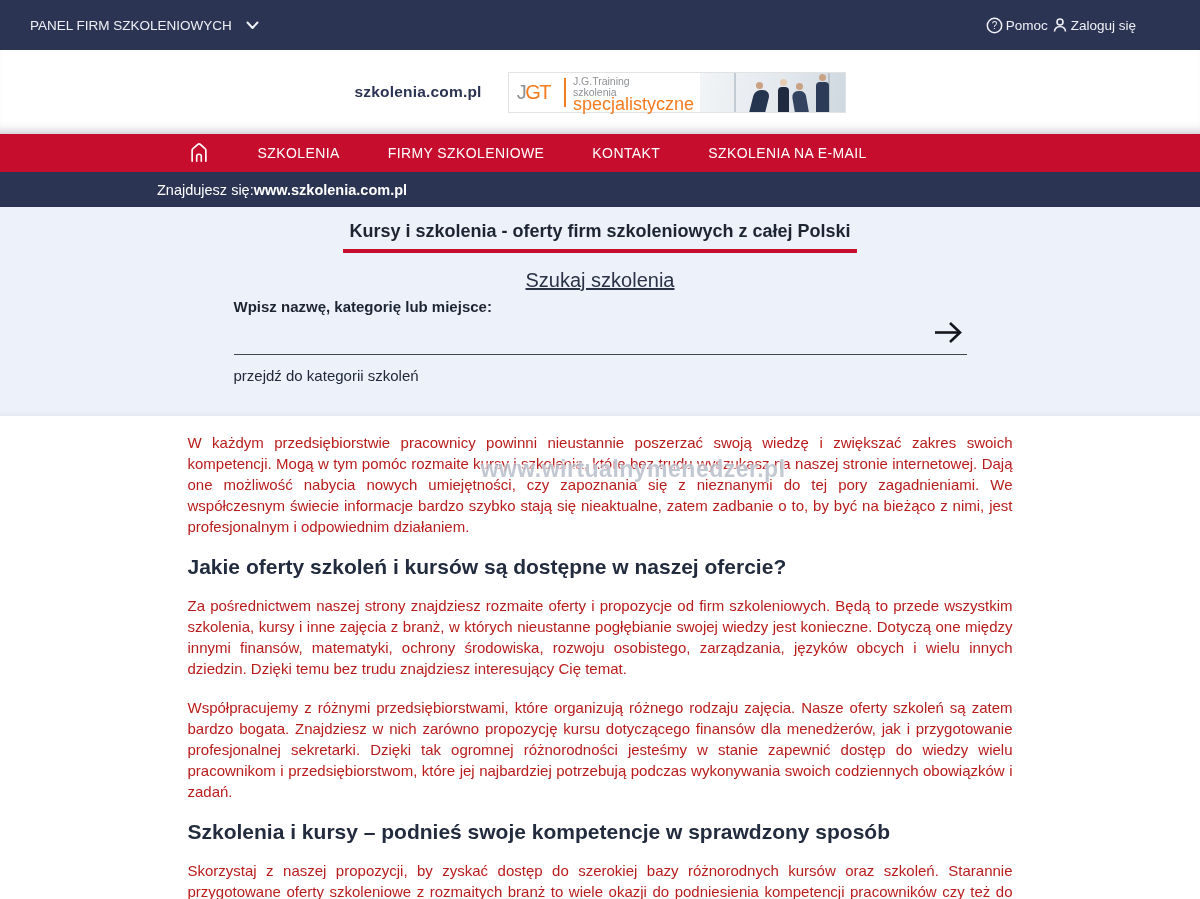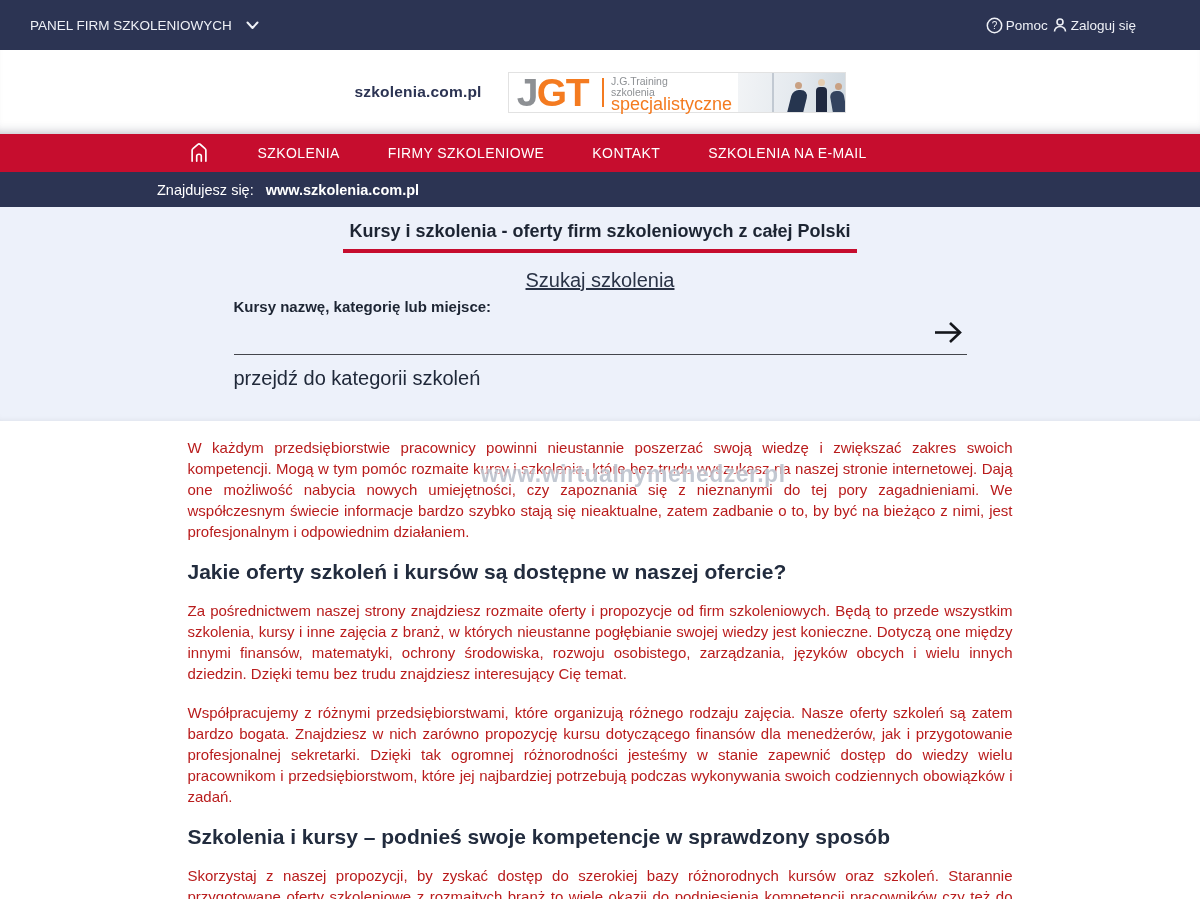--- a/index.html
+++ b/index.html
@@ -41,21 +41,21 @@
   .banner {
     display: flex;
     align-items: stretch;
     height: 41px;
     width: 338px;
     border: 1px solid #e2e2e2;
     background: #fff;
     cursor: pointer;
   }
   .banner-left { display: flex; align-items: center; padding: 1px 7px 1px 8px; }
-  .jgt { font-size: 39px; font-weight: bold; letter-spacing: -1.5px; line-height: 1; }
+  .jgt { font-size: 20px; font-weight: normal; letter-spacing: -1.5px; line-height: 1; }
   .jgt .j { color: #8d9094; }
   .jgt .gt { color: #f47b20; }
   .banner-sep { width: 2px; background: #f47b20; margin: 5px 0 5px 7px; }
   .banner-text { padding: 3px 6px 0 7px; font-size: 10.5px; line-height: 11.5px; color: #8d9094; white-space: nowrap; }
   .banner-text .orange { color: #f47b20; font-weight: normal; font-size: 18px; }
   .banner-photo {
     flex: 1;
     position: relative;
     background: linear-gradient(100deg, #f2f4f6 0%, #e4e9ee 55%, #cfd8df 100%);
     overflow: hidden;
@@ -75,21 +75,20 @@
 
   
   .breadcrumb {
     height: 35px;
     background: #2c3453;
     color: #fff;
     display: flex;
     align-items: center;
     padding-left: 157px;
     font-size: 14.5px;
-    gap: 12px;
   }
   .breadcrumb b { font-weight: bold; cursor: pointer; }
 
   
   .hero {
     background: #edf1fa;
     padding: 14px 0 31px;
     box-shadow: inset 0 -5px 7px -6px rgba(0,0,0,.10);
   }
   .hero-title-wrap { text-align: center; }
@@ -106,21 +105,21 @@
   .search-heading { text-align: center; font-size: 20px; font-weight: 400; color: #2a3346; margin: 16px 0 0; text-decoration: underline; }
   .search-label { display: block; font-weight: bold; font-size: 15px; color: #1d2533; margin-top: 6px; }
   .search-row { position: relative; height: 38px; margin-top: 2px; border-bottom: 1px solid #44464c; }
   .search-row input {
     width: calc(100% - 54px);
     height: 100%;
     border: 0; background: transparent; outline: none;
     font-size: 16px; font-family: "Liberation Sans", sans-serif; color: #1d2533;
   }
   .search-button { position: absolute; right: 2px; bottom: 5px; background: none; border: 0; padding: 0; cursor: pointer; }
-  .categories-link { display: inline-block; margin-top: 12px; font-size: 20px; color: #20293a; text-decoration: none; }
+  .categories-link { display: inline-block; margin-top: 12px; font-size: 15px; color: #20293a; text-decoration: none; }
 
   
   main { width: 825px; margin: 0 auto; position: relative; padding-top: 16px; }
   main p { margin: 0 0 18px; font-size: 15px; line-height: 21px; color: #b91c1c; text-align: justify; }
   main h2 { margin: 13px 0 16px; font-size: 21px; line-height: 24px; color: #222c3e; font-weight: bold; }
   .watermark {
     position: absolute;
     top: 40px; left: 50%;
     transform: translateX(-50%);
     font-size: 23px; font-weight: bold; letter-spacing: .5px; white-space: nowrap;
@@ -221,21 +220,21 @@
   <span>Znajdujesz się:</span>
     <b>www.szkolenia.com.pl</b>
 </div>
 
 <section class="hero">
   <div class="hero-title-wrap">
     <h1 class="hero-title">Kursy i szkolenia - oferty firm szkoleniowych z całej Polski</h1>
   </div>
   <div class="hero-inner">
     <h2 class="search-heading">Szukaj szkolenia</h2>
-    <label class="search-label">Kursy nazwę, kategorię lub miejsce:</label>
+    <label class="search-label">Wpisz nazwę, kategorię lub miejsce:</label>
     <div class="search-row">
       <input type="text" value="" style="">
       <button class="search-button">
         <span>
           <svg width="33" height="27" viewBox="0 0 33 27">
               <line x1="3" y1="13.5" x2="28" y2="13.5" stroke="#15171c" stroke-width="2.6"></line>
               <polyline points="18,4 28,13.5 18,23" fill="none" stroke="#15171c" stroke-width="2.6" stroke-linejoin="miter"></polyline>
             </svg>
         </span>
       </button>

